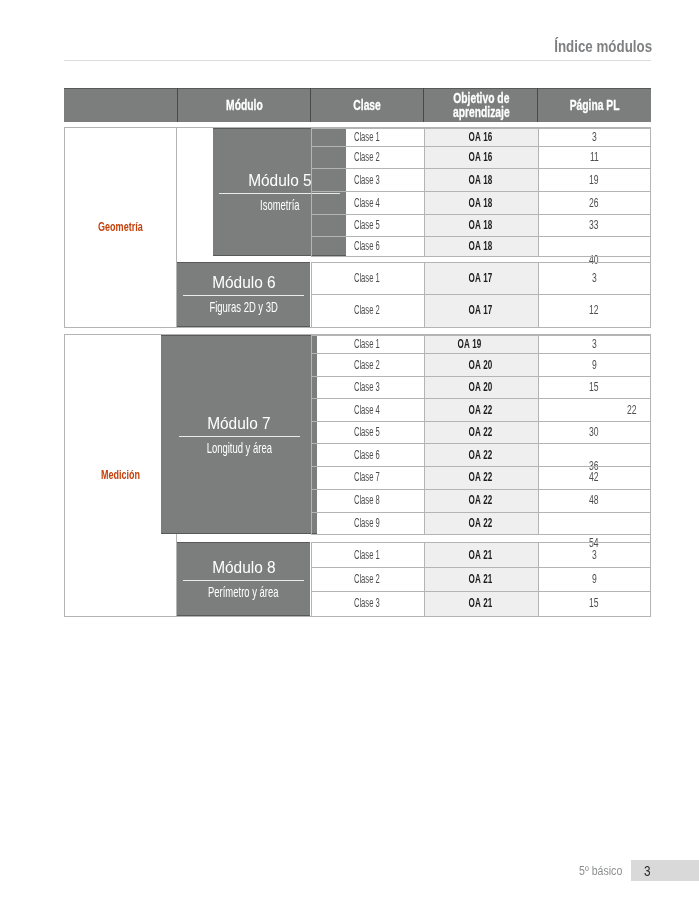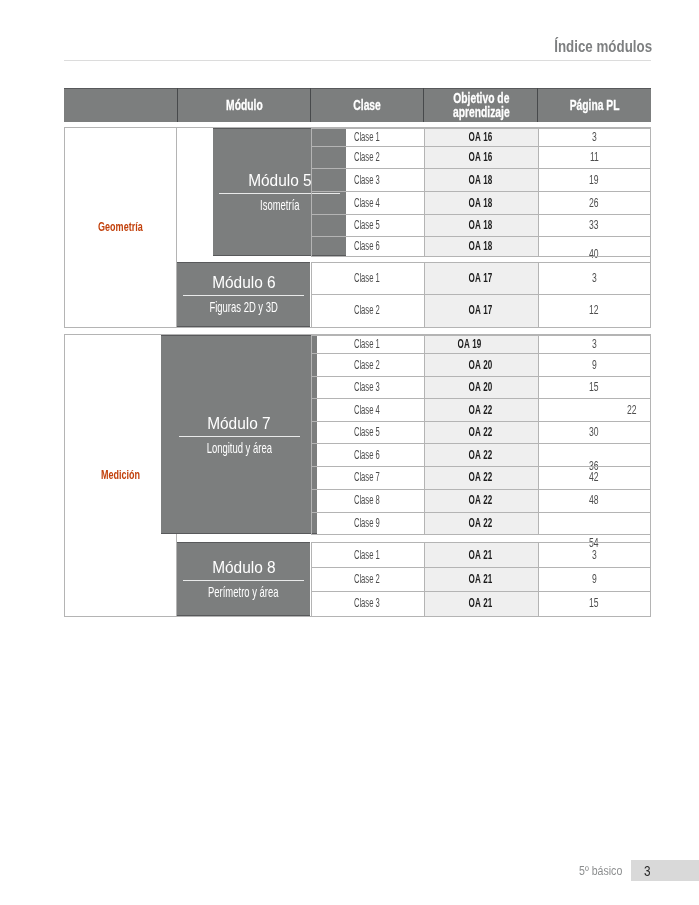--- a/index.html
+++ b/index.html
@@ -181,21 +181,21 @@
           <div class="cell pag" style="left: 474px; top: 85.6px; width: 113px; height: 22.7px;">
             <span>33</span>
           </div>
           <div class="rowline" style="left: 246px; top: 108.3px; width: 339px;"></div>
           <div class="cell clase" style="left: 247px; top: 108.3px; width: 113px; height: 19.1px;">
             <span>Clase 6</span>
           </div>
           <div class="cell oa" style="left: 360px; top: 108.3px; width: 114px; height: 19.1px;">
             <span>OA 18</span>
           </div>
-          <div class="cell pag" style="left: 474px; top: 116px; width: 113px; height: 19.1px; justify-content: center;">
+          <div class="cell pag" style="left: 474px; top: 122px; width: 113px; height: 19.1px; justify-content: center;">
             <span>40</span>
           </div>
           <div class="rowline" style="left: 246px; top: 127.4px; width: 339px;"></div>
           <div class="modbox" style="left: 112px; top: 133.7px; width: 133px; height: 64.8px;">
             <div class="modname">Módulo 6</div>
             <div class="modrule" style="width:121px"></div>
             <div class="modsub">Figuras 2D y 3D</div>
           </div>
           <div class="oabg" style="left: 359px; top: 133.7px; width: 114px; height: 64.8px;"></div>
           <div class="collineA" style="left: 359px; top: 133.7px; height: 64.8px;"></div>

